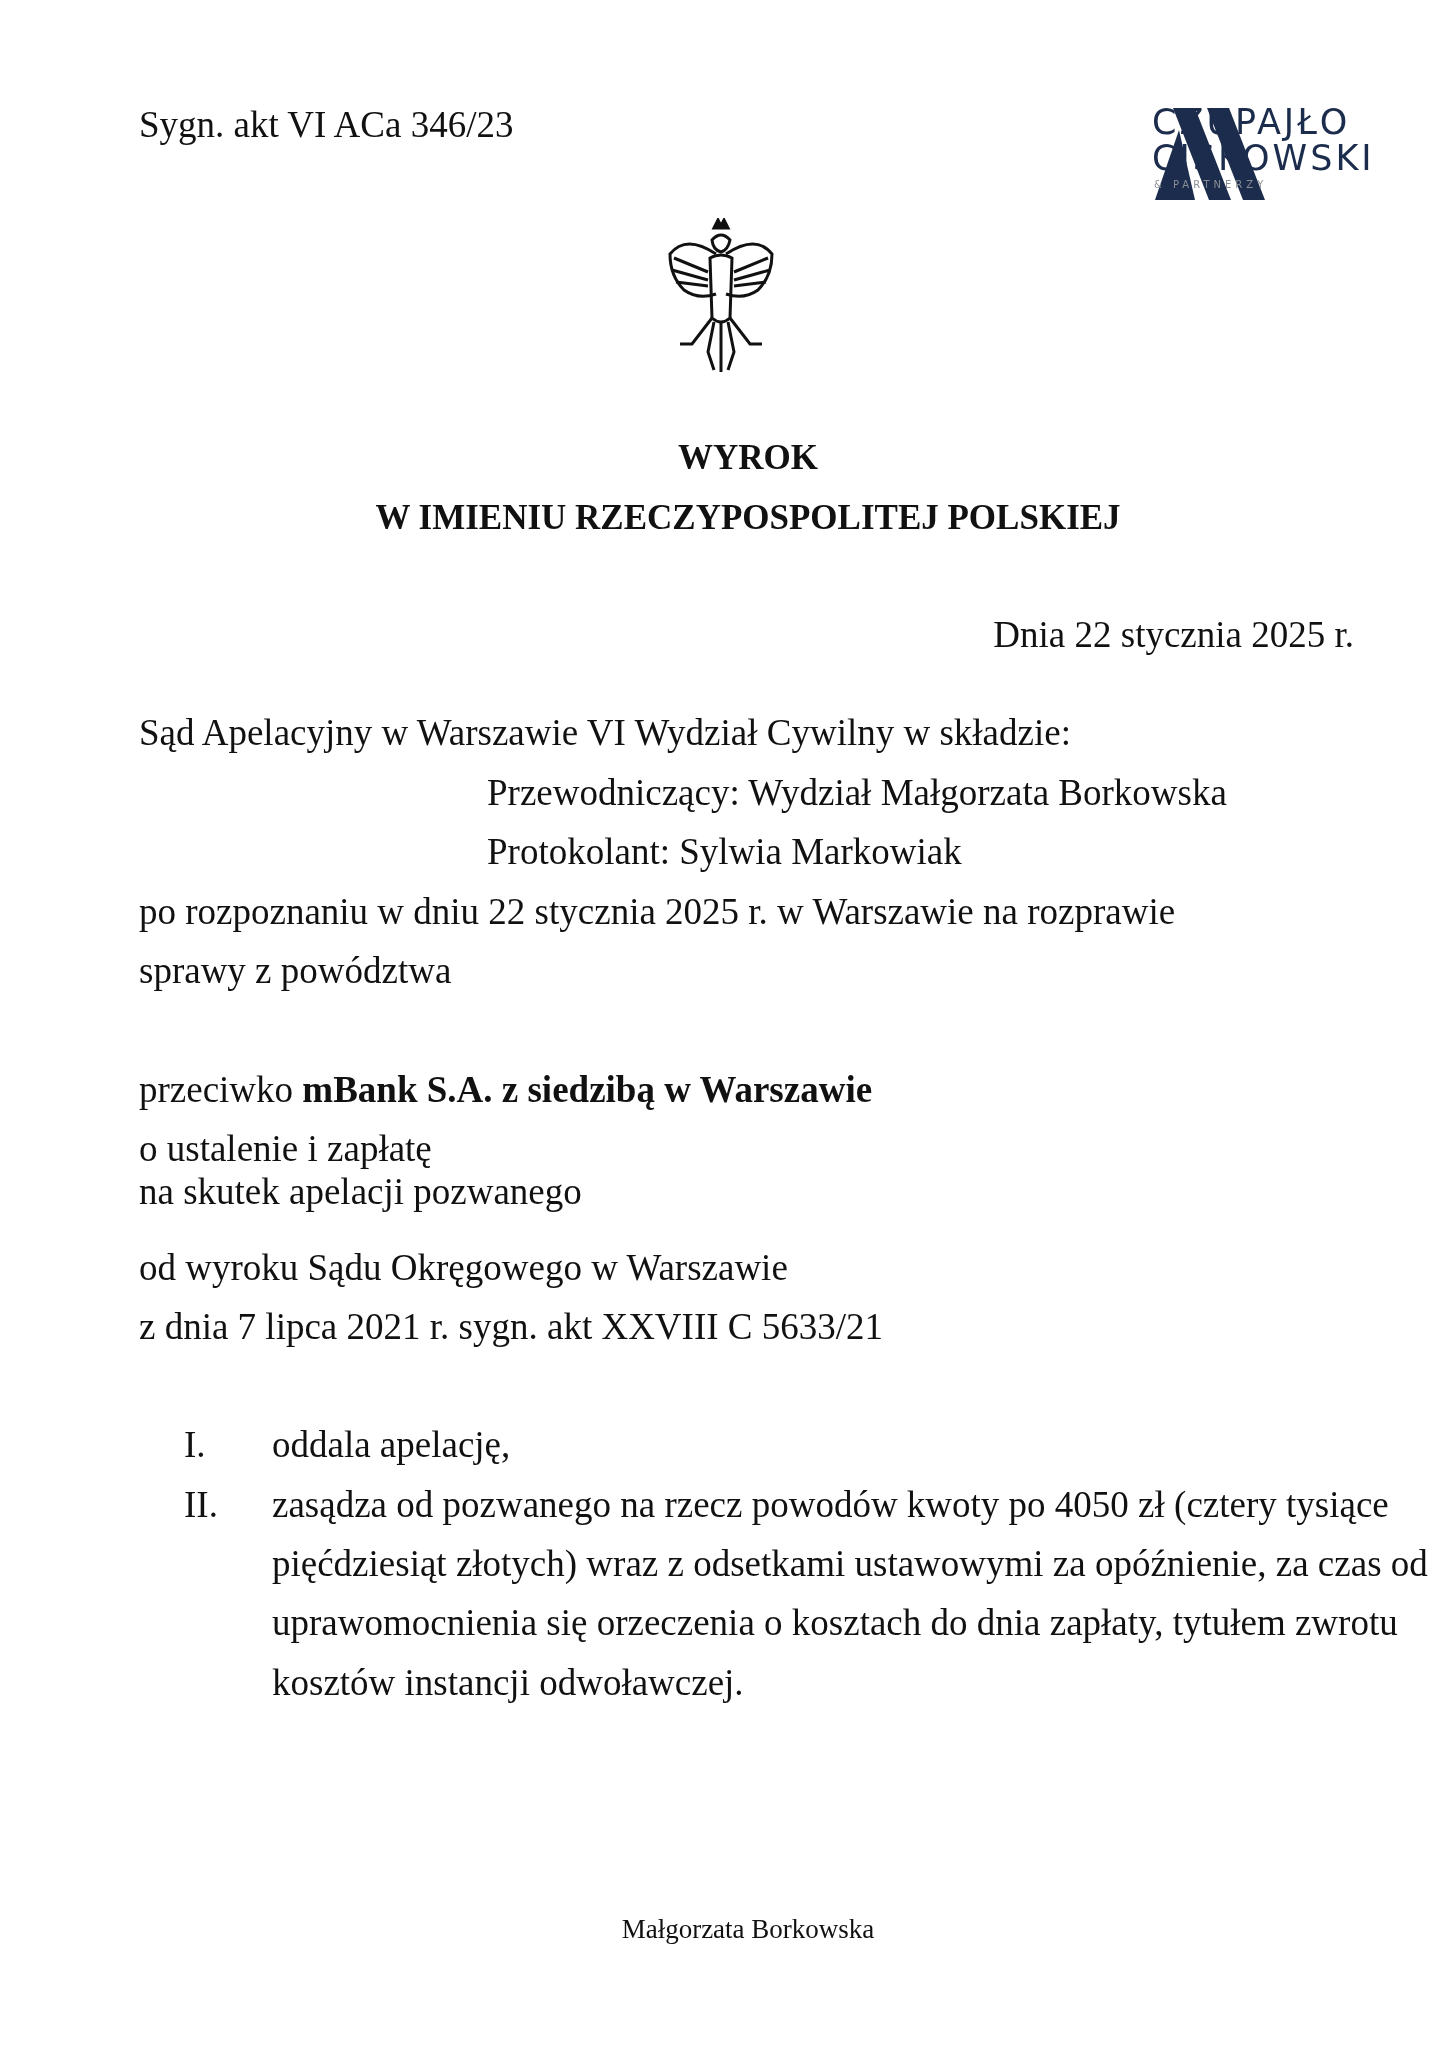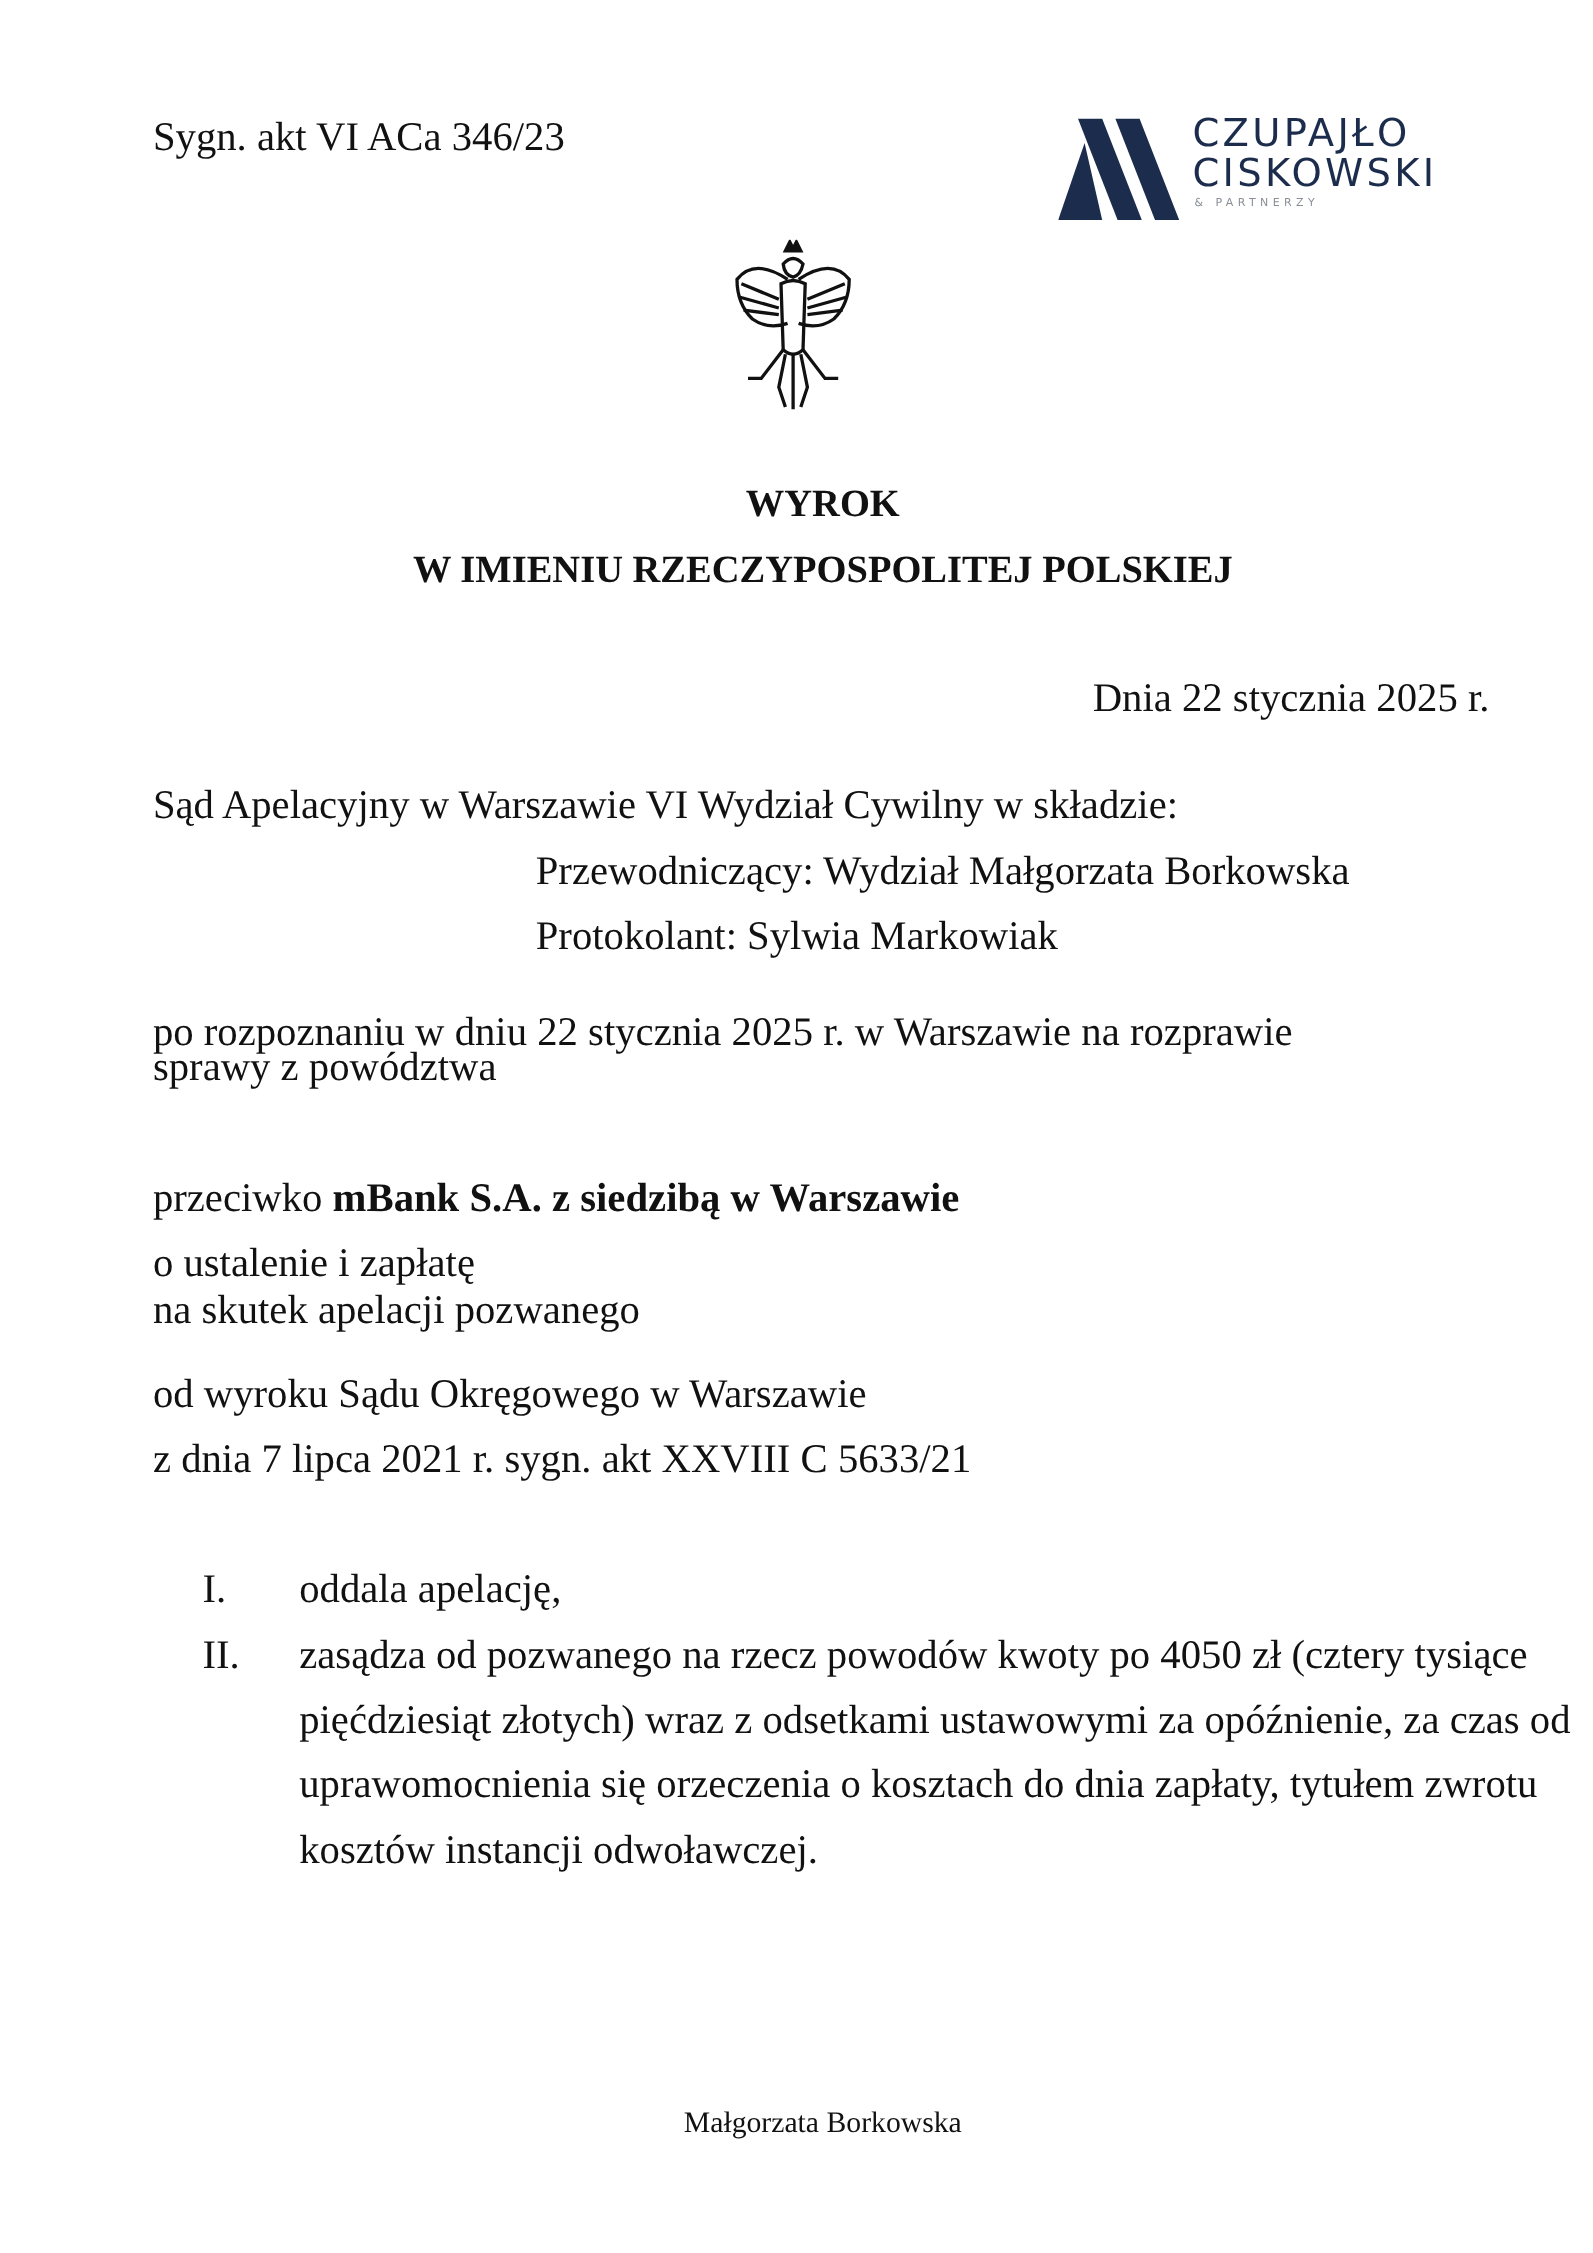--- a/index.html
+++ b/index.html
@@ -1,21 +1,21 @@
 <!DOCTYPE html>
 <html><head>
 <meta charset="utf-8">
 <style>
   html, body { margin: 0; padding: 0; background: #ffffff; }
   body { width: 1448px; height: 2048px; position: relative; overflow: hidden;
          font-family: "Liberation Serif", serif; color: #111111; }
   .abs { position: absolute; }
   .txt { font-size: 37px; line-height: 38px; white-space: nowrap; }
   .sygn { left: 139px; top: 106px; }
-  .logo { left: 962px; top: 104px; width: 370px; height: 100px; }
+  .logo { left: 1030px; top: 104px; width: 370px; height: 100px; text-align: center; }
   .logo-name { position: absolute; left: 122px; font-family: "DejaVu Sans", sans-serif;
                color: #1c2c4c; font-size: 35px; letter-spacing: 3px; line-height: 36px; }
   .logo-sub { position: absolute; left: 124px; top: 75px; font-family: "DejaVu Sans", sans-serif;
               color: #8a8f96; font-size: 10px; letter-spacing: 4px; }
   .eagle { left: 664px; top: 218px; width: 114px; height: 160px; }
   .title { left: 0; width: 1496px; text-align: center; font-weight: bold; font-size: 35px; }
   .t1 { top: 438px; }
   .t2 { top: 498px; }
   .date { right: 94px; top: 616px; }
   .item-num { left: 184px; }
@@ -57,21 +57,21 @@
 </div>
 
 <div class="abs title t1">WYROK</div>
 <div class="abs title t2">W IMIENIU RZECZYPOSPOLITEJ POLSKIEJ</div>
 
 <div class="abs txt date">Dnia 22 stycznia 2025 r.</div>
 
 <div class="abs txt" style="left:139px; top:714px;">Sąd Apelacyjny w Warszawie VI Wydział Cywilny w składzie:</div>
 <div class="abs txt" style="left:487px; top:774px;">Przewodniczący: Wydział Małgorzata Borkowska</div>
 <div class="abs txt" style="left:487px; top:833px;">Protokolant: Sylwia Markowiak</div>
-<div class="abs txt" style="left:139px; top:893px;margin-top:27px;">po rozpoznaniu w dniu 22 stycznia 2025 r. w Warszawie na rozprawie</div>
+<div class="abs txt" style="left:139px; top:893px;">po rozpoznaniu w dniu 22 stycznia 2025 r. w Warszawie na rozprawie</div>
 <div class="abs txt" style="left:139px; top:952px;">sprawy z powództwa</div>
 
 <div class="abs txt" style="left:139px; top:1071px;">
   <span>przeciwko </span><span class="bold">mBank S.A. z siedzibą w Warszawie</span>
 </div>
 <div class="abs txt" style="left:139px; top:1130px;">o ustalenie i zapłatę</div>
 <div class="abs txt" style="left:139px; top:1173px;">na skutek apelacji pozwanego</div>
 <div class="abs txt" style="left:139px; top:1249px;">od wyroku Sądu Okręgowego w Warszawie</div>
 <div class="abs txt" style="left:139px; top:1308px;">z dnia 7 lipca 2021 r. sygn. akt XXVIII C 5633/21</div>
 

